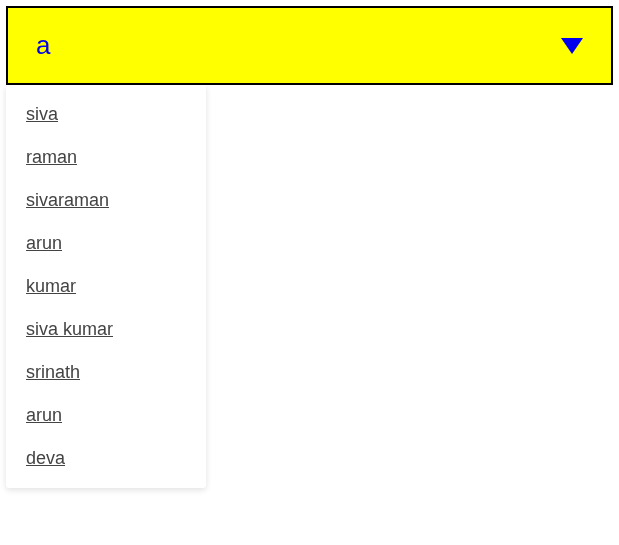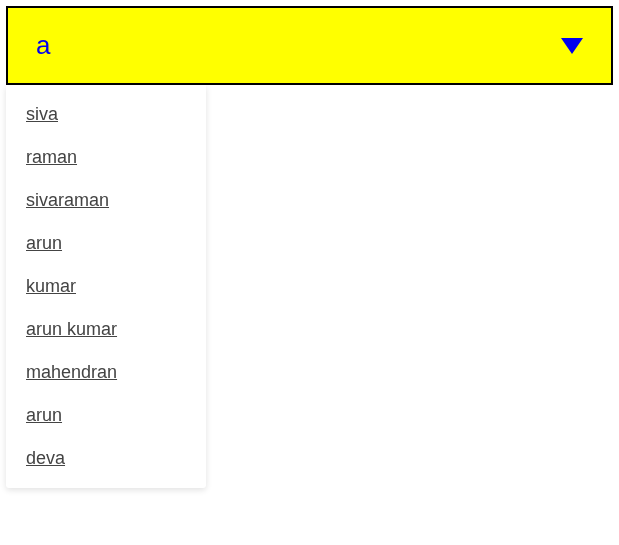--- a/index.html
+++ b/index.html
@@ -67,18 +67,18 @@
   <div class="dropdown-trigger">
     <span class="dropdown-value">a</span>
     <span class="dropdown-caret"></span>
   </div>
   <div class="dropdown-list">
     <div class="dropdown-item">siva</div>
     <div class="dropdown-item">raman</div>
     <div class="dropdown-item">sivaraman</div>
     <div class="dropdown-item">arun</div>
     <div class="dropdown-item">kumar</div>
-    <div class="dropdown-item">arun kumar</div>
-    <div class="dropdown-item">mahendran</div>
+    <div class="dropdown-item">siva kumar</div>
+    <div class="dropdown-item">srinath</div>
     <div class="dropdown-item">arun</div>
     <div class="dropdown-item">deva</div>
   </div>
 </div>
 
 </body></html>

